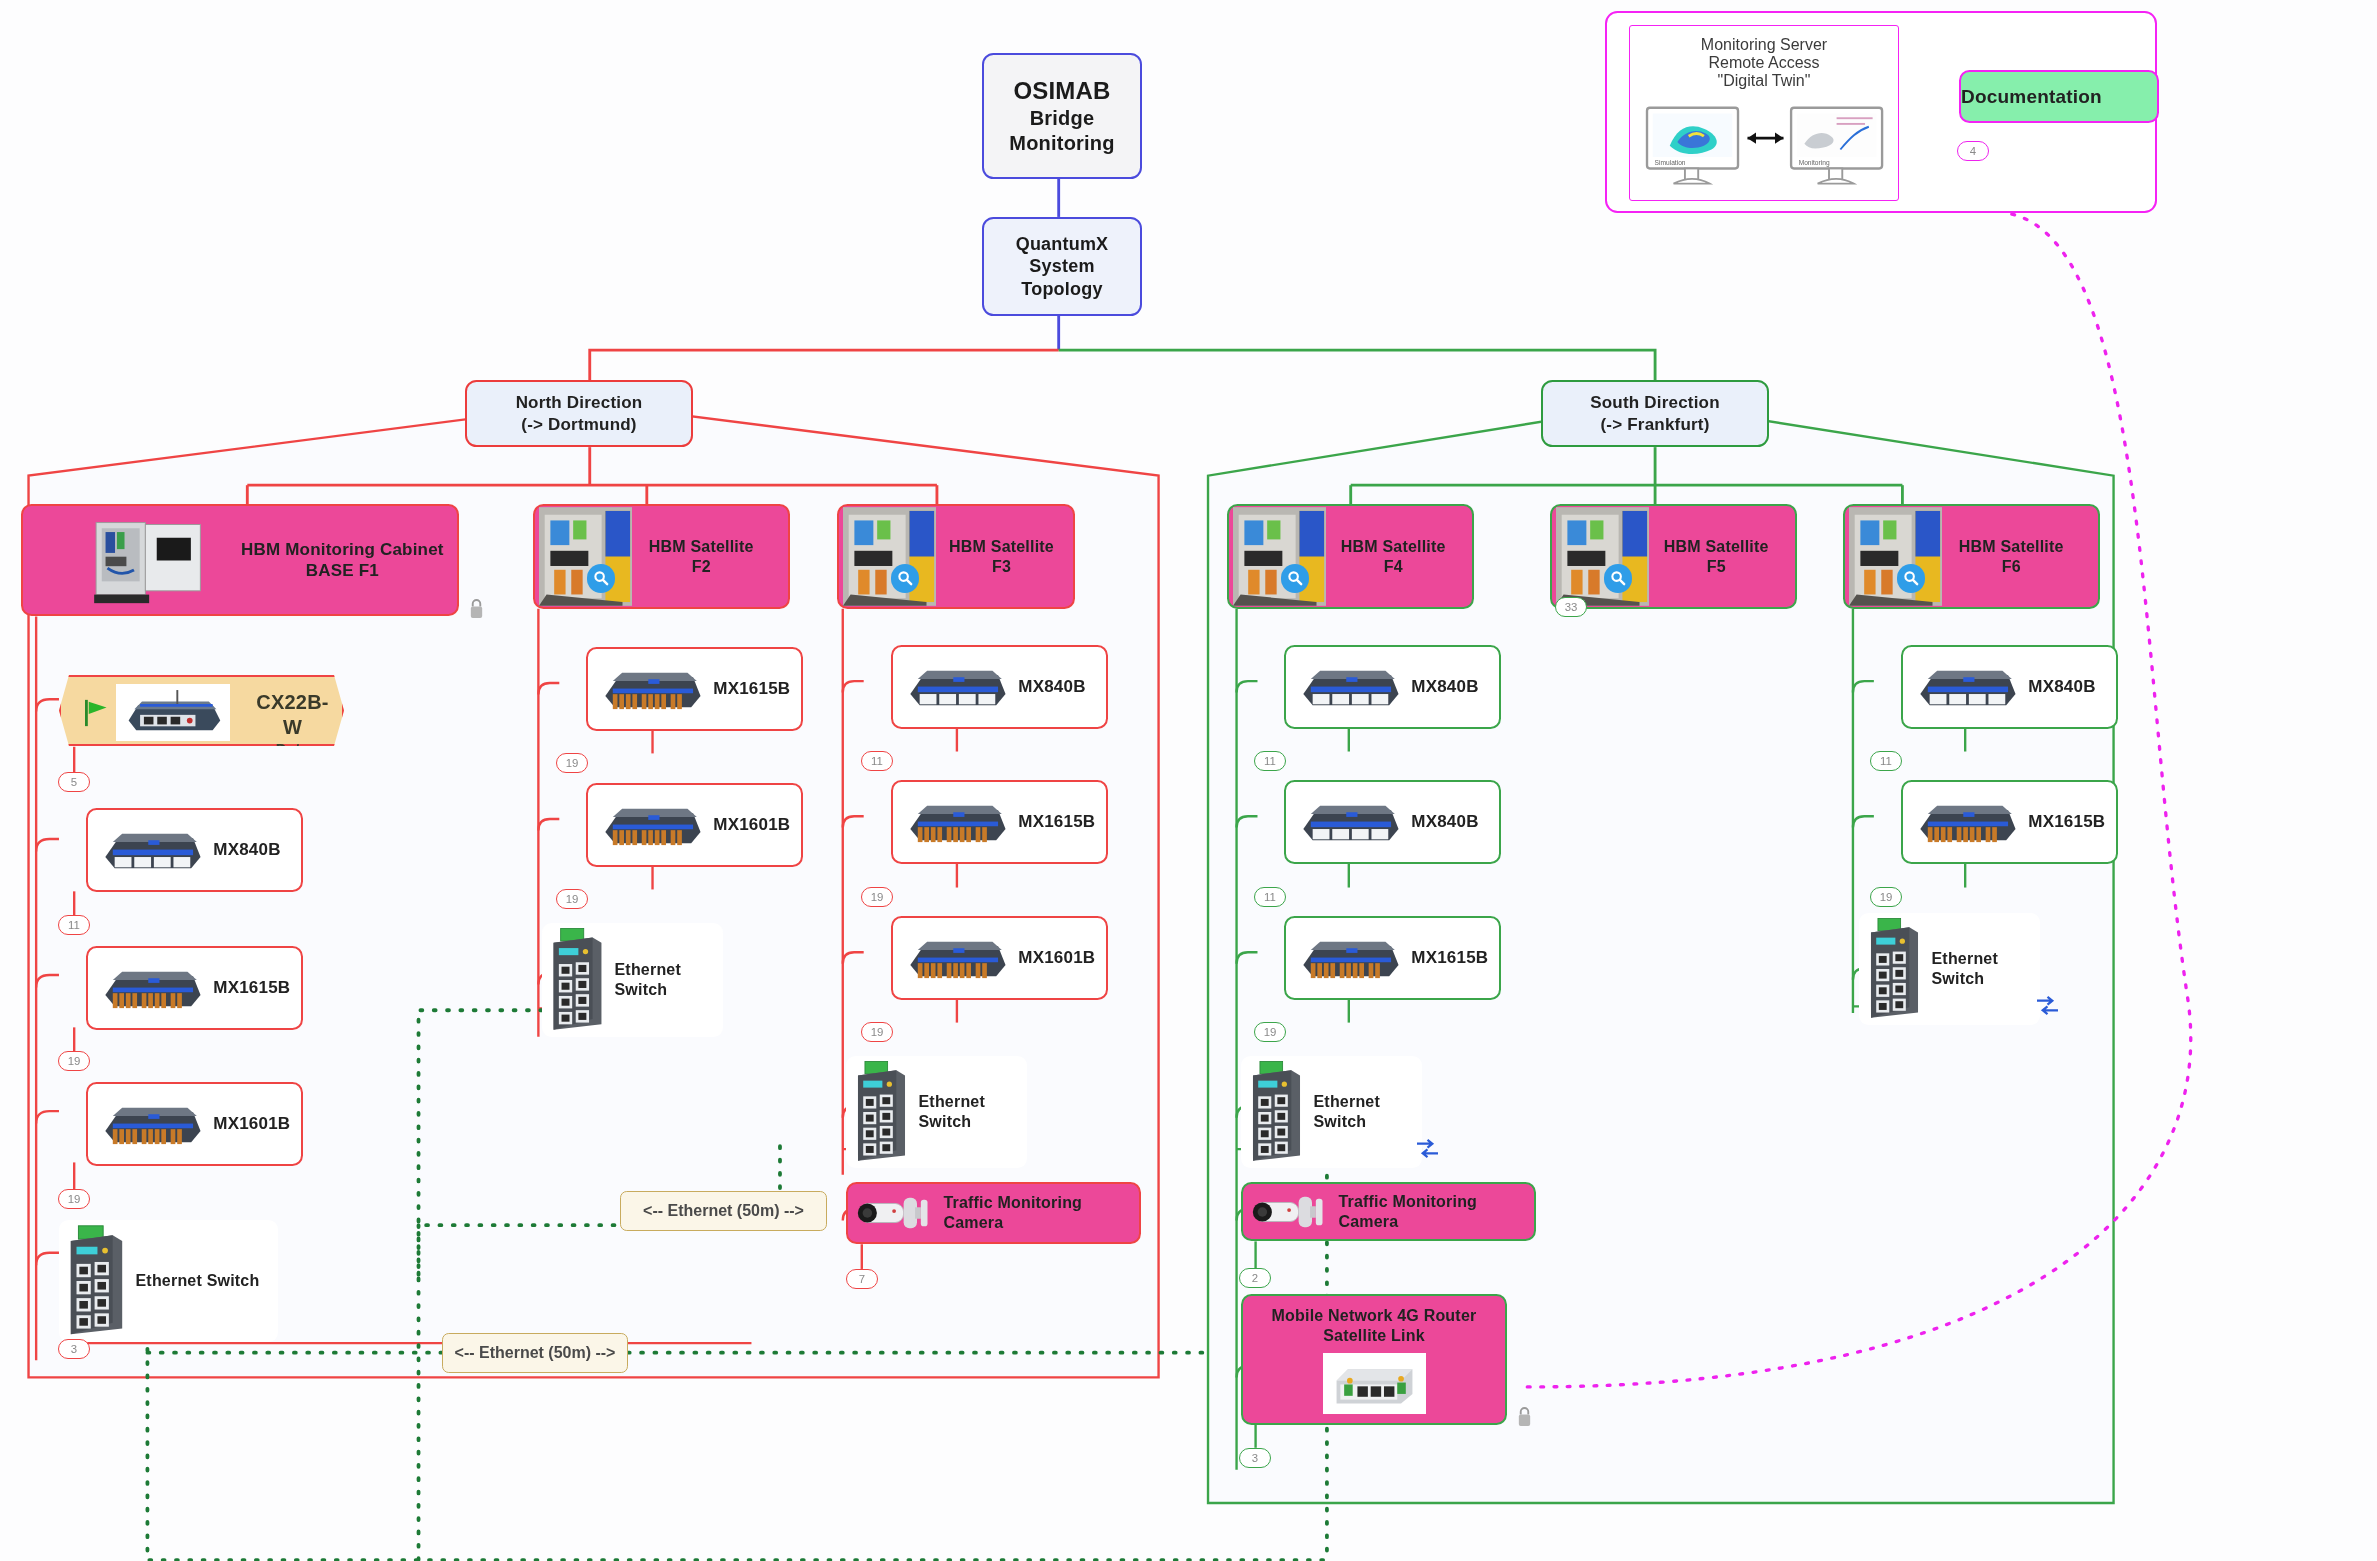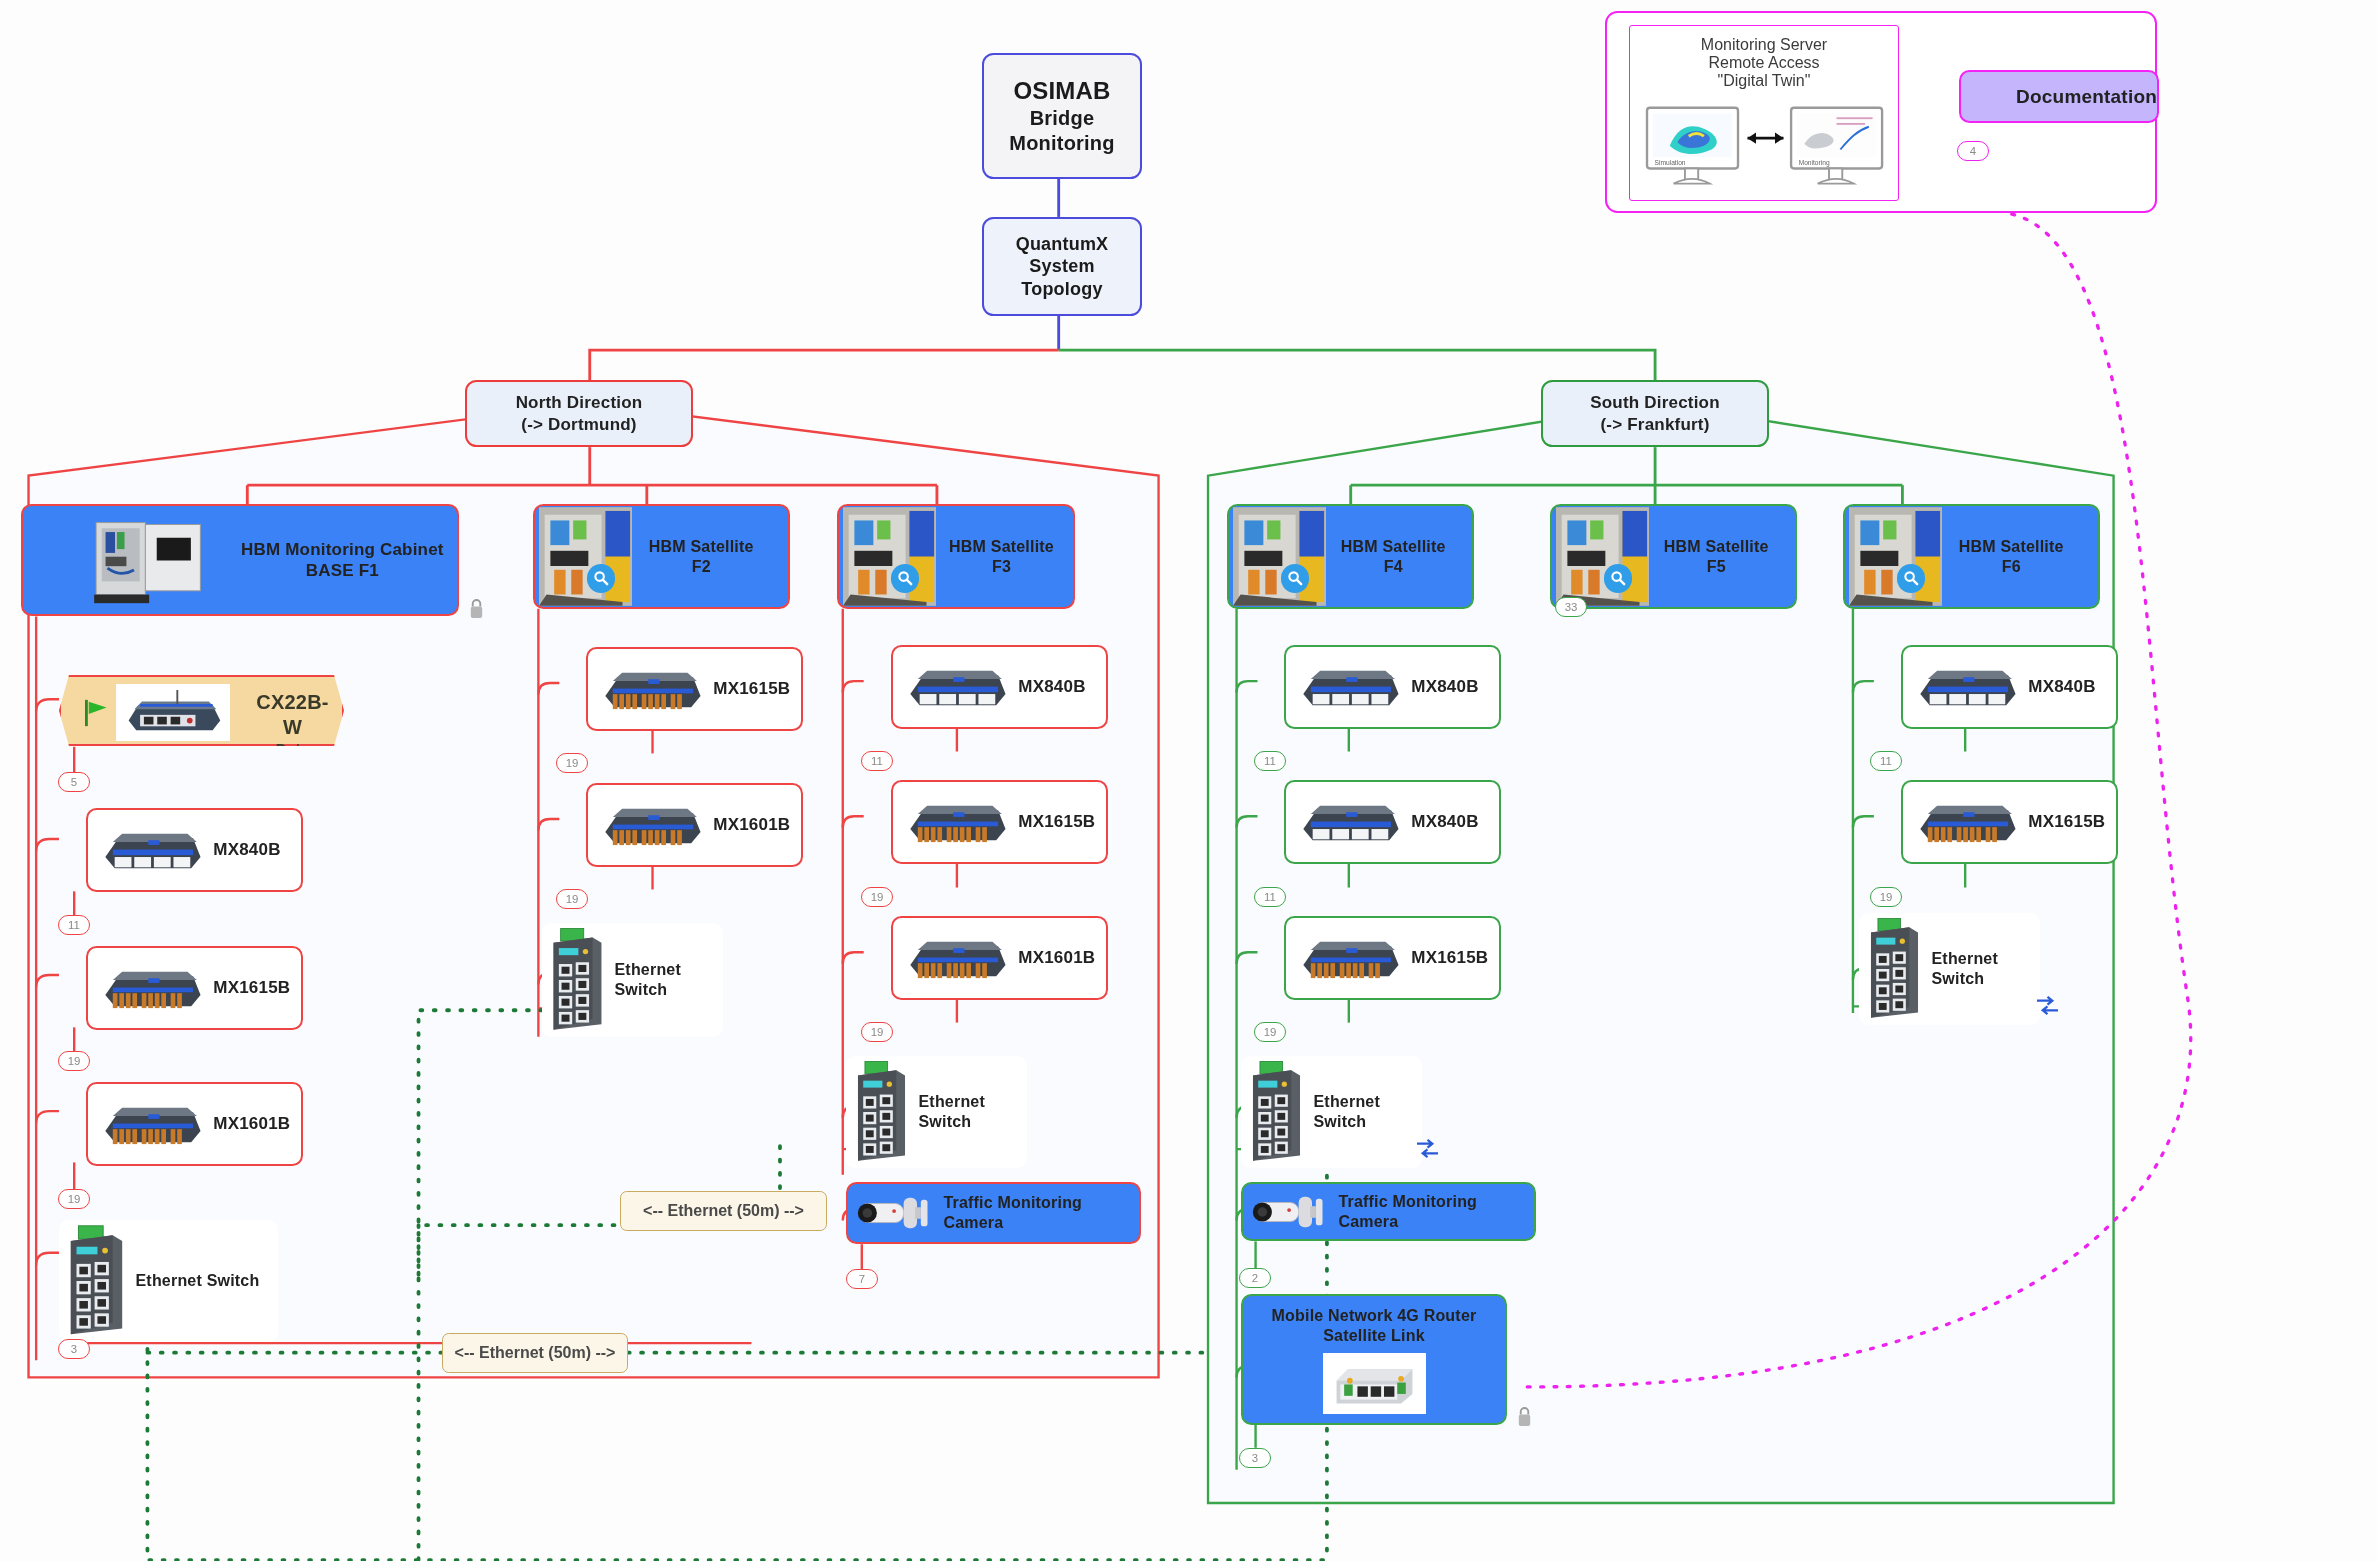--- a/index.html
+++ b/index.html
@@ -58,21 +58,21 @@
   
   .devbox {
     background: #ffffff;
     border-radius: 10.5px;
     margin-left: 27px;
   }
   .devbox.north { border: 2.4px solid #ef4444; }
   .devbox.south { border: 2.4px solid #3ba54a; }
 
   .satbox {
-    background: #3b82f6;
+    background: #ec4899;
     border-radius: 10.5px;
   }
   .satbox.north { border: 2.4px solid #ef4444; }
   .satbox.south { border: 2.4px solid #3ba54a; }
 
   
   .hexbox {
     position: absolute;
     background: #f6d9a0;
     border: 2.4px solid #ef4444;
@@ -122,23 +122,23 @@
     position: absolute;
     border: 1.9px solid #f522f5;
     border-radius: 3px;
     background: #ffffff;
     box-sizing: border-box;
   }
   .docbox {
     position: absolute;
     border: 2.4px solid #f522f5;
     border-radius: 10.5px;
-    background: #c4b5fd;
+    background: #86efac;
     box-sizing: border-box;
-    display: flex; align-items: center; justify-content: flex-end;
+    display: flex; align-items: center; justify-content: flex-start;
   }
 
   
   .art { flex: 0 0 auto; }
 
   
   .lockicon { position: absolute; }
   .swapicon { position: absolute; }
   .magnifier {
     position: absolute;

